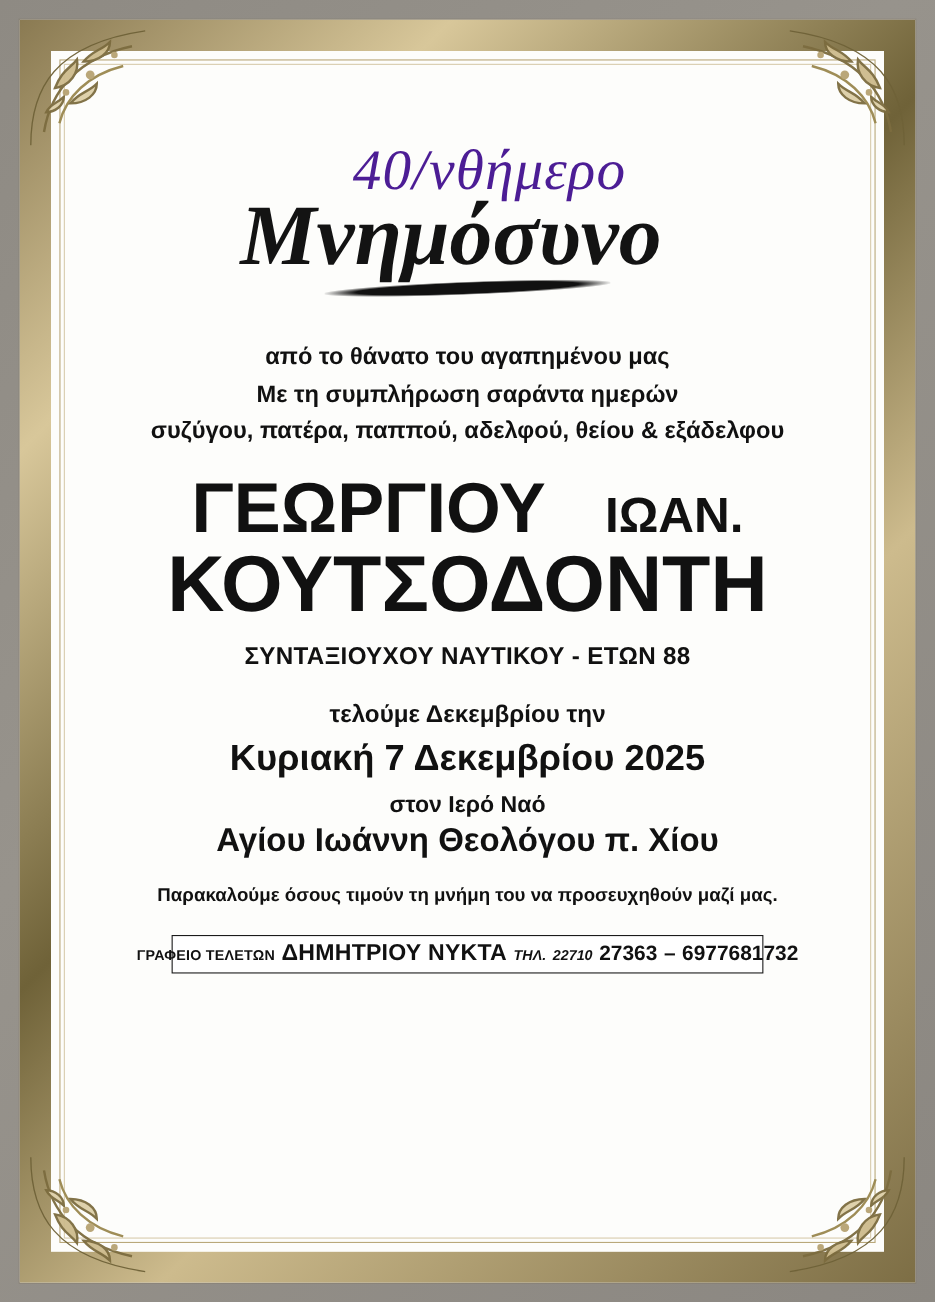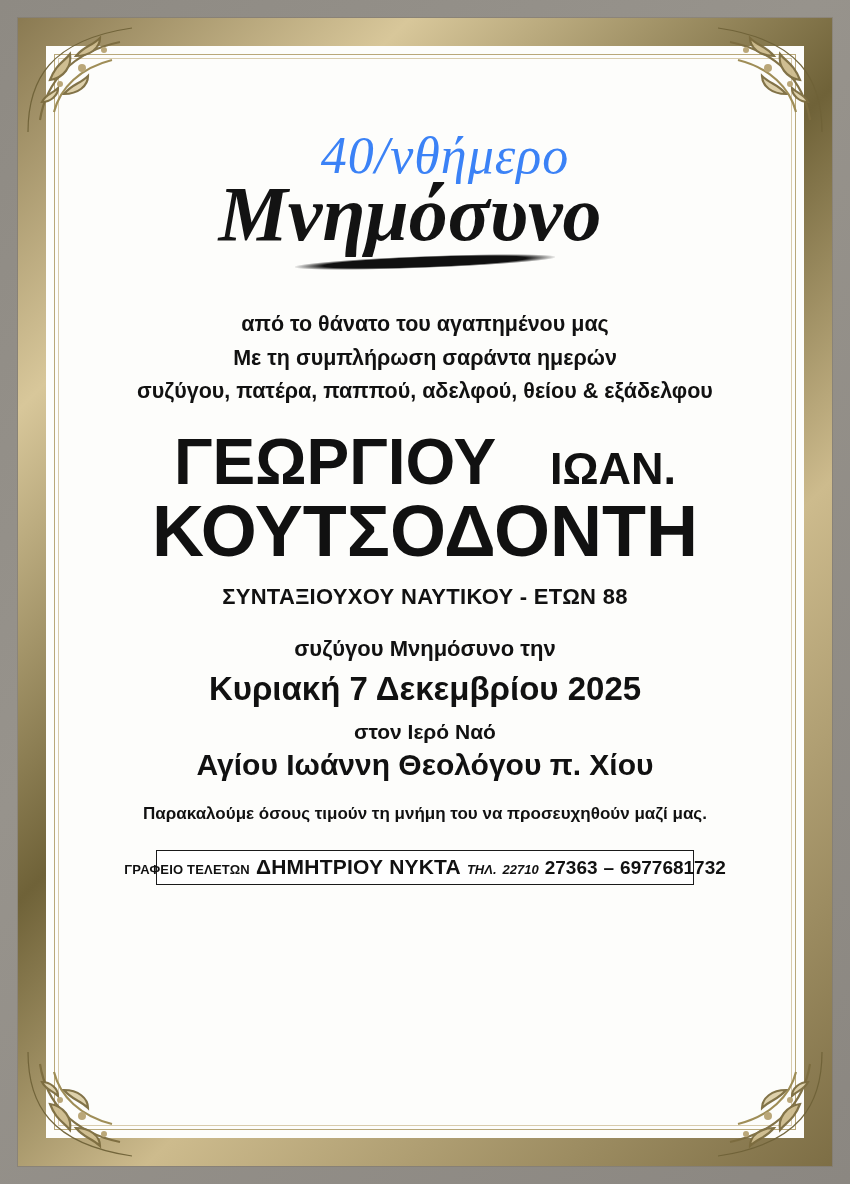--- a/index.html
+++ b/index.html
@@ -76,21 +76,21 @@
     text-align: center;
     color: #111;
   }
 
   
   .script-top {
     font-family: "Liberation Serif", serif;
     font-style: italic;
     font-size: 52px;
     letter-spacing: 1px;
-    color: #3b82f6;
+    color: #4c1d95;
     line-height: 1;
     margin-top: 60px;
     margin-left: 40px;
   }
   .script-main {
     font-family: "Liberation Serif", serif;
     font-style: italic;
     font-weight: bold;
     font-size: 78px;
     color: #131313;
@@ -293,21 +293,21 @@
       <div class="name-block">
         <div class="name1">
           <span>ΓΕΩΡΓΙΟΥ</span>
           <span class="small">ΙΩΑΝ.</span>
         </div>
         <div class="name2">ΚΟΥΤΣΟΔΟΝΤΗ</div>
       </div>
 
       <div class="role">ΣΥΝΤΑΞΙΟΥΧΟΥ ΝΑΥΤΙΚΟΥ - ΕΤΩΝ 88</div>
 
-      <div class="serve-line">συζύγου Μνημόσυνο την</div>
+      <div class="serve-line">τελούμε Δεκεμβρίου την</div>
       <div class="date-line">Κυριακή 7 Δεκεμβρίου 2025</div>
 
       <div class="church-small">στον Ιερό Ναό</div>
       <div class="church-big">Αγίου Ιωάννη Θεολόγου π. Χίου</div>
 
       <div class="request">Παρακαλούμε όσους τιμούν τη μνήμη του να προσευχηθούν μαζί μας.</div>
 
 
       <div class="funeral-bar">
         <span class="fb-small">ΓΡΑΦΕΙΟ ΤΕΛΕΤΩΝ</span>

